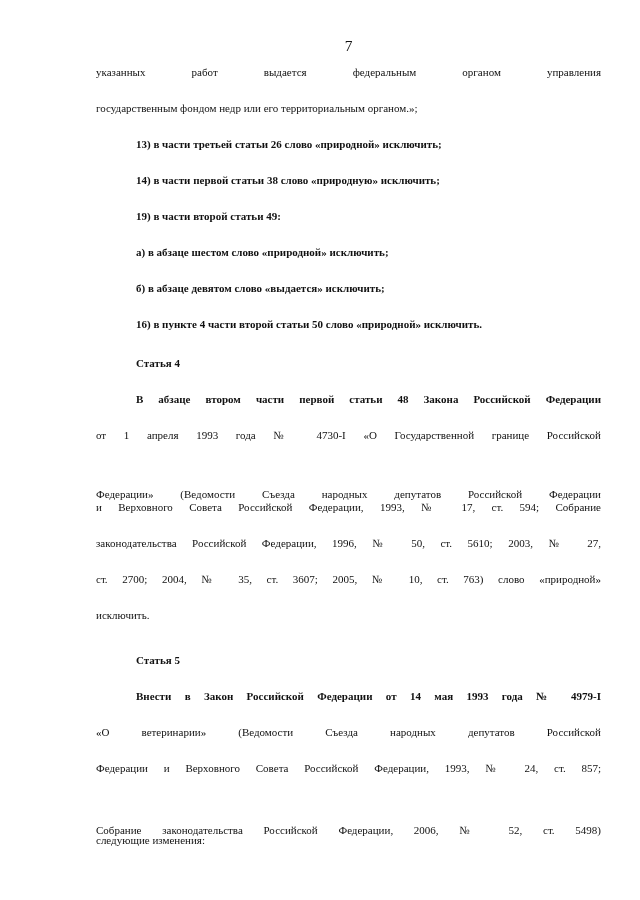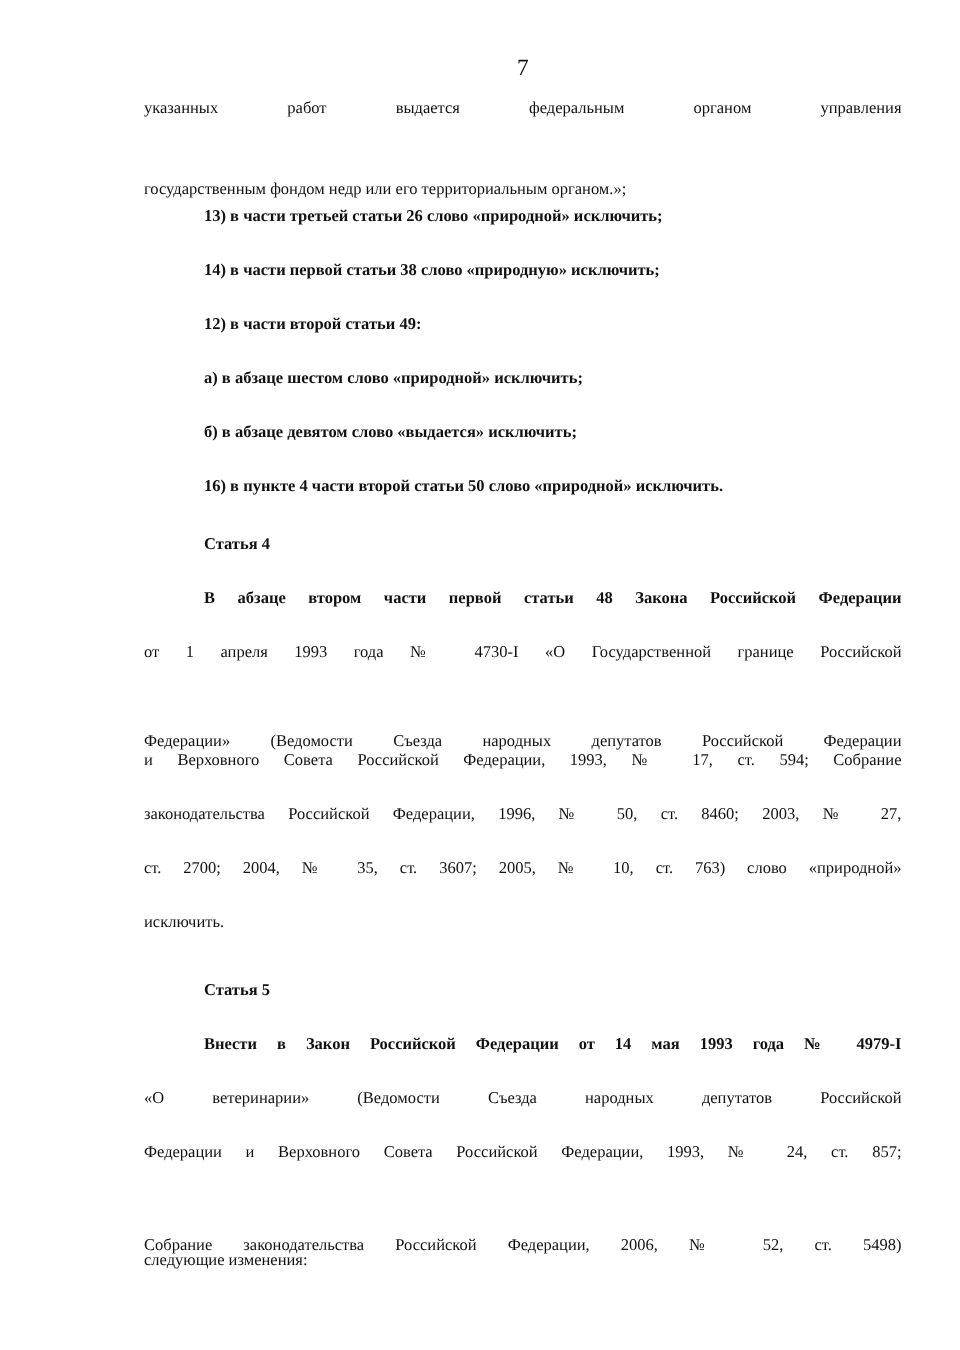--- a/index.html
+++ b/index.html
@@ -14,34 +14,34 @@
   .justify { text-align: justify; text-align-last: justify; white-space: normal; }
   .bold { font-weight: bold; }
 </style>
 </head>
 <body>
 
 <div>
   <div class="page-number">7</div>
 
   <div class="line justify" style="top:62px">указанных работ выдается федеральным органом управления</div>
-  <div class="line" style="top:116px">государственным фондом недр или его территориальным органом.»;</div>
+  <div class="line" style="top:98px">государственным фондом недр или его территориальным органом.»;</div>
   <div class="line indent" style="top:134px">13) в части третьей  статьи 26 слово «природной» исключить;</div>
   <div class="line indent" style="top:170px">14) в части первой  статьи 38 слово «природную» исключить;</div>
-  <div class="line indent" style="top:206px">12) в части  второй статьи 49:</div>
+  <div class="line indent" style="top:206px">19) в части  второй статьи 49:</div>
   <div class="line indent" style="top:242px">а) в абзаце шестом  слово «природной» исключить;</div>
   <div class="line indent" style="top:278px">б) в абзаце девятом слово «выдается» исключить;</div>
   <div class="line indent" style="top:314px">16) в пункте 4 части второй статьи 50 слово «природной» исключить.</div>
 
   <div class="line indent bold" style="top:353px">Статья 4</div>
   <div class="line indent justify" style="top:389px">В абзаце втором части первой статьи 48 Закона Российской Федерации</div>
   <div class="line justify" style="top:425px">от 1 апреля 1993 года № 4730-I «О Государственной границе Российской</div>
   <div class="line justify" style="top:484px">Федерации» (Ведомости Съезда народных депутатов Российской Федерации</div>
   <div class="line justify" style="top:497px">и Верховного Совета Российской Федерации, 1993, № 17, ст. 594; Собрание</div>
-  <div class="line justify" style="top:533px">законодательства Российской  Федерации, 1996,  № 50,  ст. 8460;  2003, № 27,</div>
+  <div class="line justify" style="top:533px">законодательства Российской  Федерации, 1996,  № 50,  ст. 5610;  2003, № 27,</div>
   <div class="line justify" style="top:569px">ст. 2700; 2004, № 35, ст. 3607; 2005, № 10, ст. 763) слово «природной»</div>
   <div class="line" style="top:605px">исключить.</div>
 
   <div class="line indent bold" style="top:650px">Статья 5</div>
   <div class="line indent justify" style="top:686px">Внести в Закон Российской Федерации от 14 мая 1993 года № 4979-I</div>
   <div class="line justify" style="top:722px">«О ветеринарии» (Ведомости Съезда народных депутатов Российской</div>
   <div class="line justify" style="top:758px">Федерации и Верховного Совета Российской Федерации, 1993, № 24, ст. 857;</div>
   <div class="line justify" style="top:820px">Собрание законодательства Российской Федерации,  2006, № 52, ст. 5498)</div>
   <div class="line" style="top:830px">следующие изменения:</div>
 </div>

